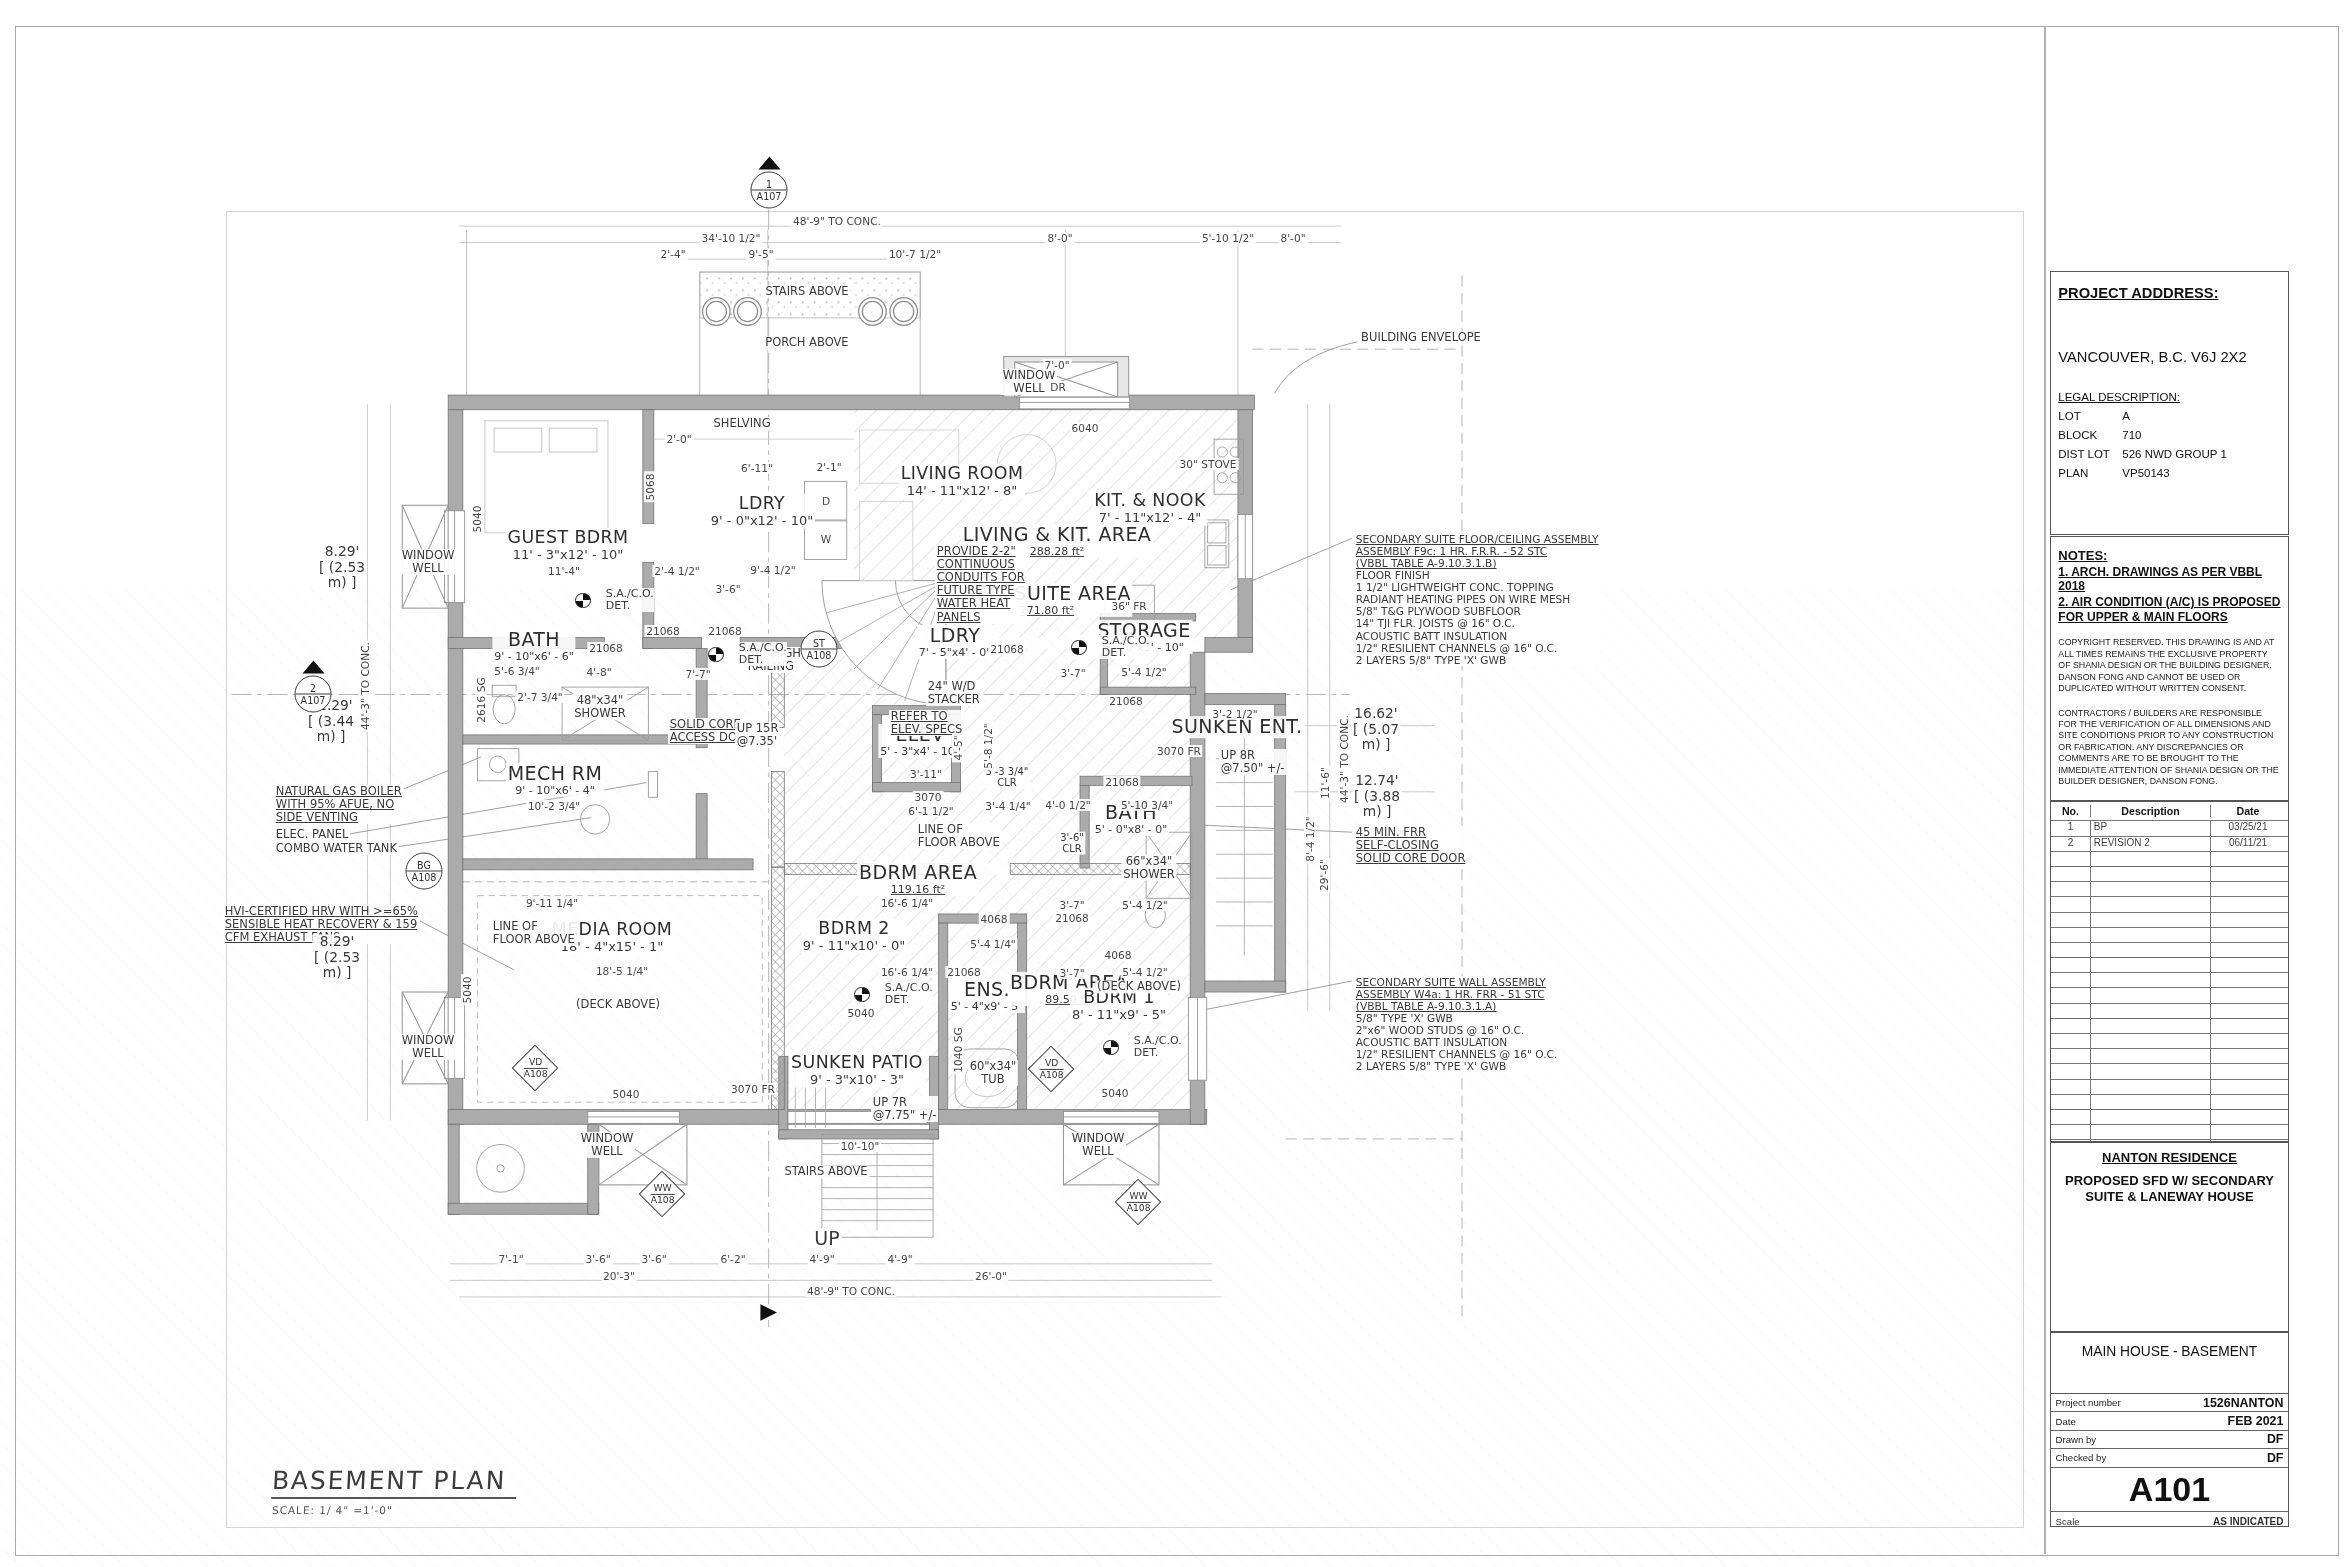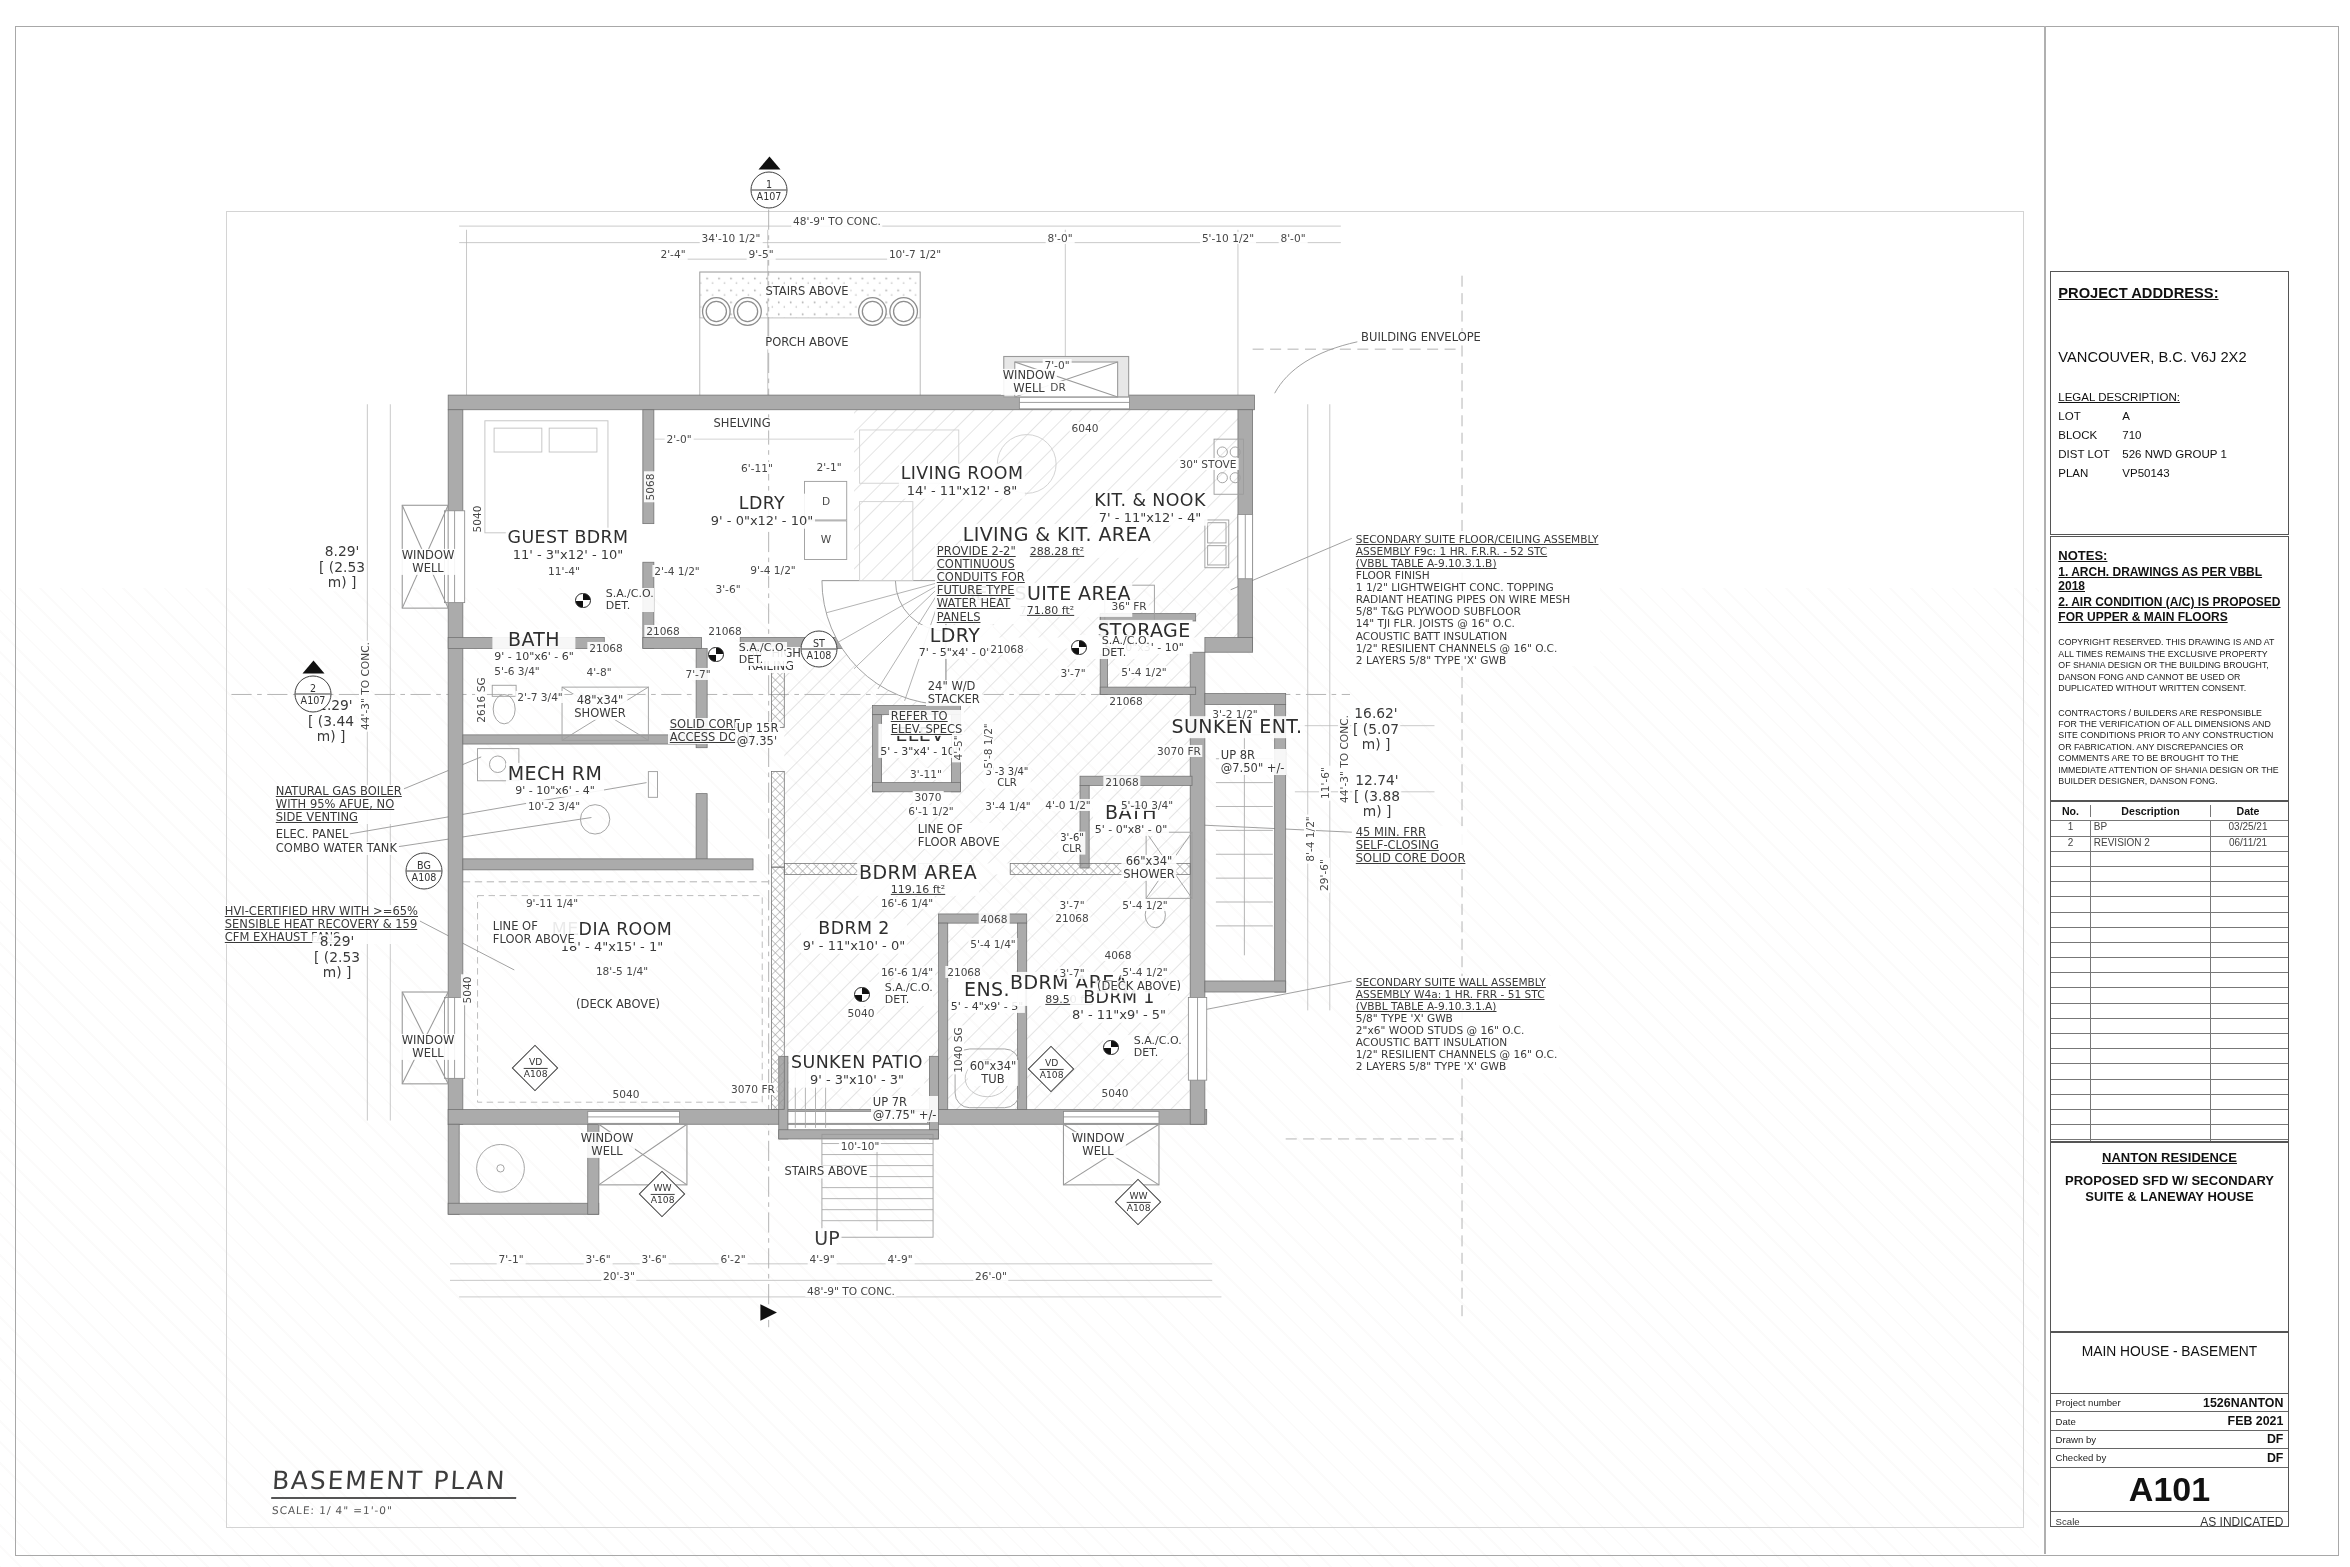--- a/index.html
+++ b/index.html
@@ -80,21 +80,21 @@
   #tb-main{top:1306px;height:62px;text-align:center;padding-top:11px;}
   .main-t{font-size:13.8px;color:#111;}
   #tb-fields{top:1367px;height:134px;}
   .f-row{display:flex;justify-content:space-between;align-items:center;border-bottom:0.9px solid #666;height:17.4px;padding:0 4.6px;}
   .f-row .fk{font-size:9.6px;color:#222;}
   .f-row .fv{font-size:12.4px;font-weight:bold;color:#111;}
   .sheetnum{height:43px;border-bottom:0.9px solid #666;display:flex;align-items:center;justify-content:center;
      font-size:34px;font-weight:bold;color:#111;}
   .scale-row{display:flex;justify-content:space-between;align-items:center;height:20px;padding:0 4.6px;}
   .scale-row .fk{font-size:9.6px;}
-  .scale-row .fv{font-size:12px;font-weight:normal;margin-left:8px;}
+  .scale-row .fv{font-size:10px;font-weight:bold;margin-left:8px;}
 </style>
 </head>
 <body>
 
 <div id="page">
   <div class="watermark"></div>
   <div class="sheet-border"></div>
   <div class="viewport"></div>
   <div class="tb-divider"></div>
 
@@ -805,21 +805,21 @@
         </div>
     </div>
 
     <div class="tb-box" id="tb-notes">
       <div class="tb-h2" style="margin-top:0;font-weight:bold;font-size:13px;">NOTES:</div>
       <div id="notes-lines">
           <div class="note-line u">1. ARCH. DRAWINGS AS PER VBBL 2018</div>
           <div class="note-line u">2. AIR CONDITION (A/C) IS PROPOSED</div>
           <div class="note-line u">   FOR UPPER &amp; MAIN FLOORS</div>
         </div>
-      <div class="para" id="copyright-para">COPYRIGHT RESERVED.  THIS DRAWING IS AND AT ALL TIMES REMAINS THE EXCLUSIVE PROPERTY OF SHANIA DESIGN OR THE BUILDING BROUGHT, DANSON FONG AND CANNOT BE USED OR DUPLICATED WITHOUT WRITTEN CONSENT.</div>
+      <div class="para" id="copyright-para">COPYRIGHT RESERVED.  THIS DRAWING IS AND AT ALL TIMES REMAINS THE EXCLUSIVE PROPERTY OF SHANIA DESIGN OR THE BUILDING DESIGNER, DANSON FONG AND CANNOT BE USED OR DUPLICATED WITHOUT WRITTEN CONSENT.</div>
       <div class="para" id="contractors-para">CONTRACTORS / BUILDERS ARE RESPONSIBLE FOR THE VERIFICATION OF ALL DIMENSIONS AND SITE CONDITIONS PRIOR TO ANY CONSTRUCTION OR FABRICATION.  ANY DISCREPANCIES OR COMMENTS ARE TO BE BROUGHT TO THE IMMEDIATE ATTENTION OF SHANIA DESIGN OR THE BUILDER DESIGNER, DANSON FONG.</div>
     </div>
 
     <div class="tb-box" id="tb-table">
       <div class="rev-row hd">
         <div class="rv-no">No.</div>
         <div class="rv-de" style="text-align:center;">Description</div>
         <div class="rv-da">Date</div>
       </div>
       <div id="rev-rows">

